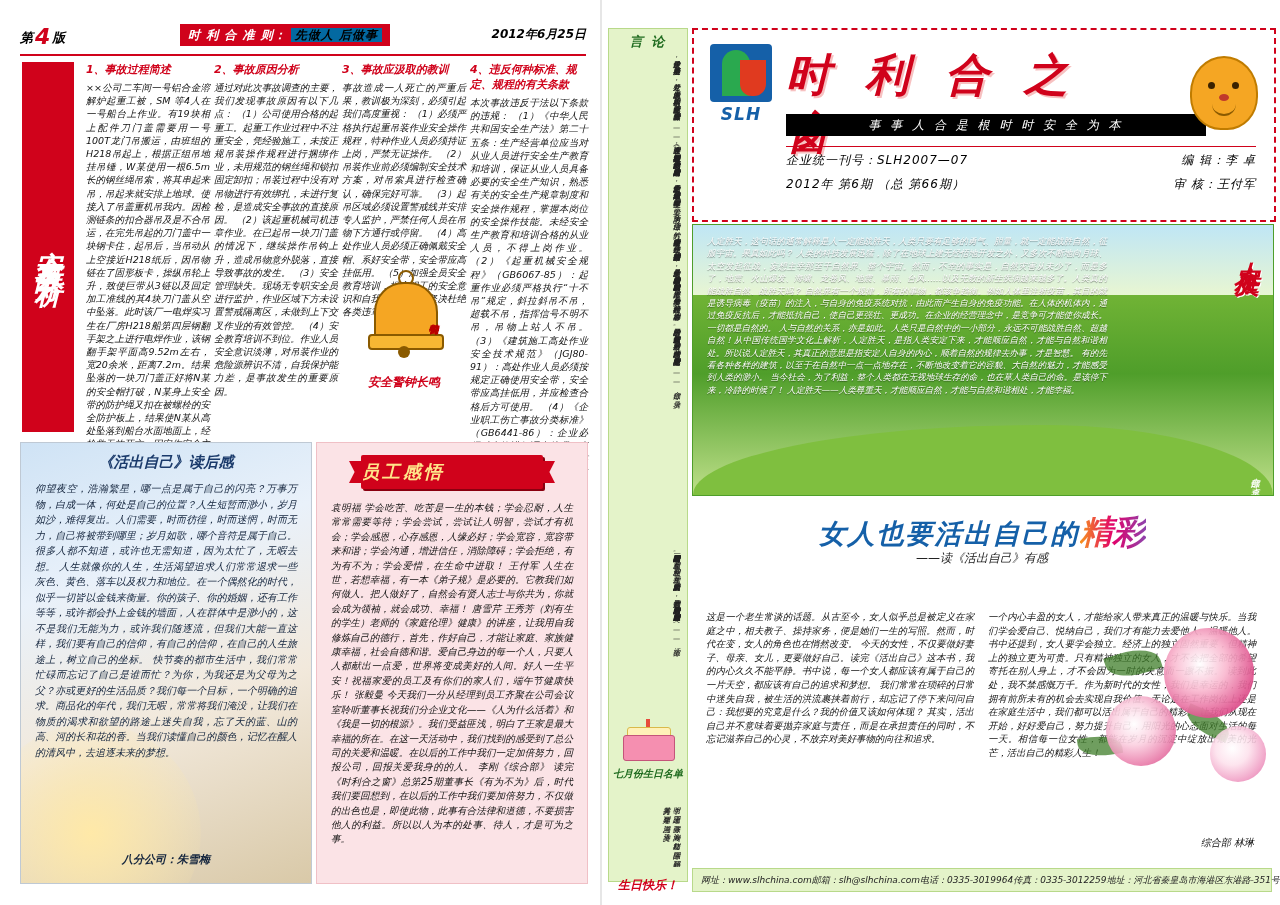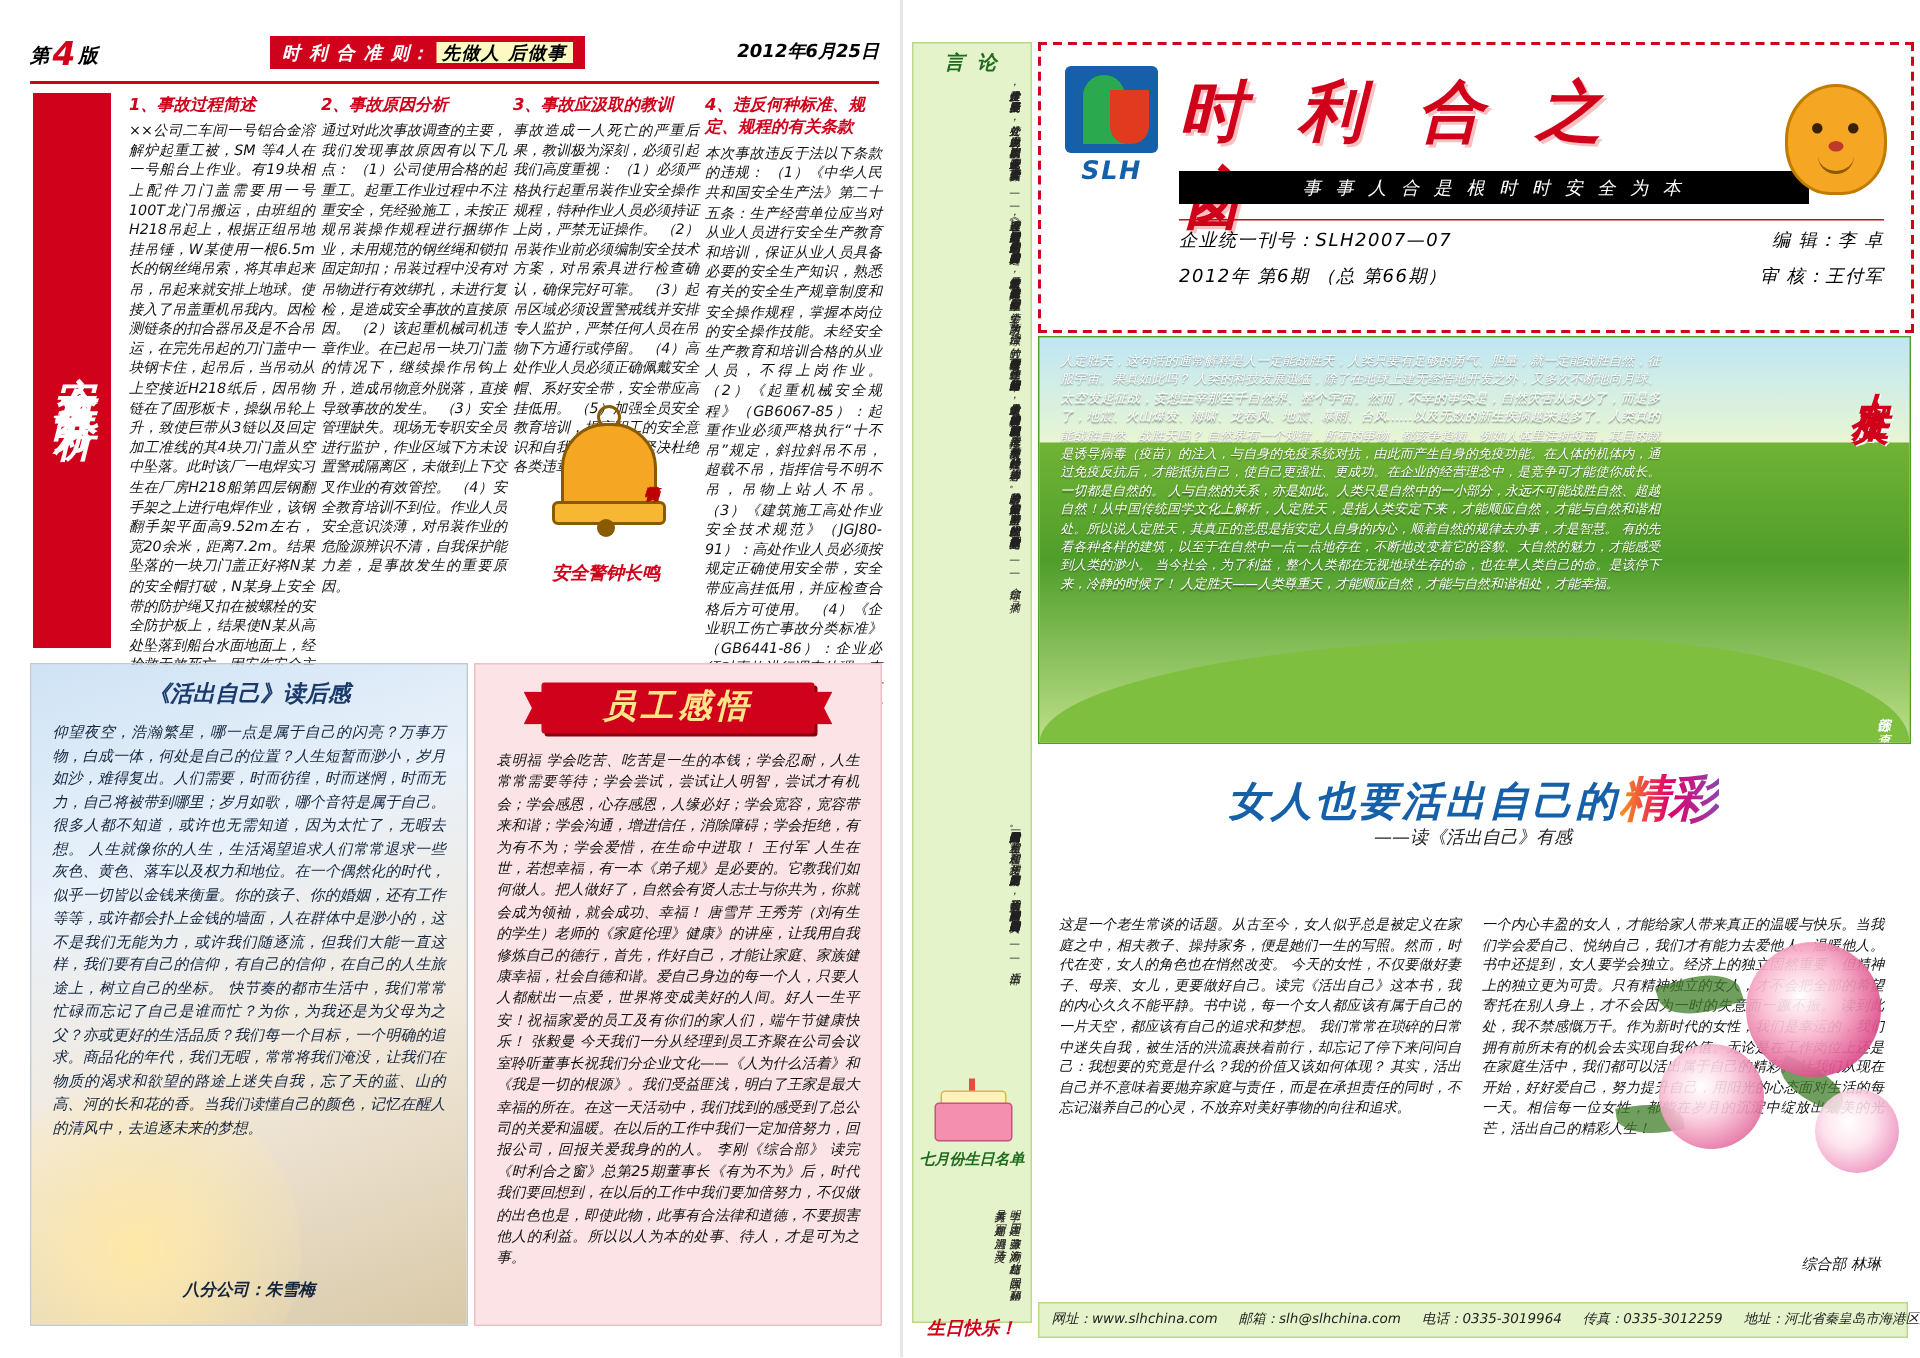--- a/index.html
+++ b/index.html
@@ -14,21 +14,21 @@
 
   
   .left-page{position:absolute;left:0;top:0;width:604px;height:905px;background:#fff;}
 
   
   .lp-head{position:absolute;left:20px;top:24px;width:566px;height:28px;}
   .lp-issue{position:absolute;left:0;top:0;font-size:13px;color:#000;font-weight:bold;}
   .lp-issue .num{color:#d0021b;font-size:22px;font-weight:bold;vertical-align:-2px;padding:0 2px;}
   .lp-slogan{position:absolute;left:160px;top:0;height:22px;line-height:22px;
     background:#d0021b;color:#fff;font-size:12px;font-weight:bold;padding:0 8px;letter-spacing:1px;}
-  .lp-slogan .w{background:#fef9c3;color:#000;padding:0 4px;margin-left:4px;}
+  .lp-slogan .w{background:#0369a1;color:#000;padding:0 4px;margin-left:4px;}
   .lp-date{position:absolute;right:0;top:2px;font-size:12px;color:#000;font-weight:bold;}
   .lp-rule{position:absolute;left:20px;top:54px;width:566px;height:2px;background:#d0021b;}
 
   
   .vtitle{position:absolute;left:22px;top:62px;width:52px;height:370px;background:#d0021b;color:#fff;
     writing-mode:vertical-rl;text-orientation:upright;font-size:27px;font-weight:bold;
     letter-spacing:6px;display:flex;align-items:center;justify-content:center;
     font-family:"DejaVu Sans","Liberation Sans",sans-serif;}
 
   
@@ -60,21 +60,21 @@
     border:1px solid #bfc9d4;overflow:hidden;}
   .lb-left .sun{position:absolute;left:-40px;bottom:-60px;width:220px;height:220px;border-radius:50%;
     background:radial-gradient(circle,#ffe9a8 0%,rgba(255,233,168,0.15) 70%,rgba(255,233,168,0) 72%);}
   .lb-left .title{position:absolute;left:0;top:10px;width:290px;text-align:center;font-size:15px;font-weight:bold;color:#1a3a6b;}
   .lb-left .body{position:absolute;left:14px;top:38px;width:262px;font-size:10px;line-height:15.5px;color:#13243d;text-align:justify;}
   .lb-left .sign{position:absolute;left:0;bottom:16px;width:290px;text-align:center;font-size:11px;color:#13243d;font-weight:bold;margin-top:36px;}
 
   
   .lb-mid{position:absolute;left:316px;top:442px;width:270px;height:440px;background:#fbe3e6;border:1px solid #f0c0c6;}
   .banner{position:absolute;left:44px;top:12px;width:182px;height:34px;background:#d0021b;
-    border-radius:2px;color:#ffe58a;font-size:22px;font-weight:bold;text-align:center;line-height:34px;letter-spacing:3px;
+    border-radius:2px;color:#ffe58a;font-size:18px;font-weight:bold;text-align:left;line-height:34px;letter-spacing:3px;
     box-shadow:2px 2px 0 #8a0010;}
   .banner::before,.banner::after{content:"";position:absolute;top:6px;width:14px;height:22px;background:#d0021b;}
   .banner::before{left:-12px;clip-path:polygon(0 0,100% 0,100% 100%,0 100%,40% 50%);}
   .banner::after{right:-12px;clip-path:polygon(0 0,100% 0,60% 50%,100% 100%,0 100%);}
   .lb-mid .body{position:absolute;left:14px;top:58px;width:242px;font-size:9.6px;line-height:14.4px;color:#111;text-align:justify;}
 
   
   .right-page{position:absolute;left:604px;top:0;width:676px;height:905px;background:#fff;}
 
   
@@ -149,21 +149,21 @@
     background:radial-gradient(circle at 40% 40%,#fff 0%,#fbd0e0 35%,#e87aa8 70%,#c9357d 100%);opacity:.9;}
   .rose.r3{right:6px;top:226px;width:56px;height:56px;
     background:radial-gradient(circle at 40% 40%,#fff 0%,#fde1ec 35%,#ef9ac2 70%,#d8559a 100%);opacity:.88;}
   .leaf{position:absolute;background:#3f7d2a;border-radius:0 70% 0 70%;opacity:.75;}
   .leaf.l1{right:112px;top:150px;width:54px;height:26px;transform:rotate(-18deg);}
   .leaf.l2{right:40px;top:212px;width:48px;height:22px;transform:rotate(24deg);}
   .leaf.l3{right:150px;top:236px;width:44px;height:20px;transform:rotate(-8deg);}
 
   
   .footer{position:absolute;left:88px;top:868px;width:580px;height:24px;background:#e4f3c9;border:1px solid #b8d98a;
-    font-size:9px;color:#222;line-height:24px;padding:0 8px;box-sizing:border-box;display:flex;gap:14px;align-items:center;}
+    font-size:9px;color:#222;line-height:24px;padding:0 8px;box-sizing:border-box;display:flex;align-items:center;}
   .footer span{white-space:nowrap;}
   .page-gutter{position:absolute;left:600px;top:0;width:2px;height:905px;background:#e6e6e6;}
 </style>
 </head>
 <body>
 
 <div class="page">
 
   <div class="left-page">
 

